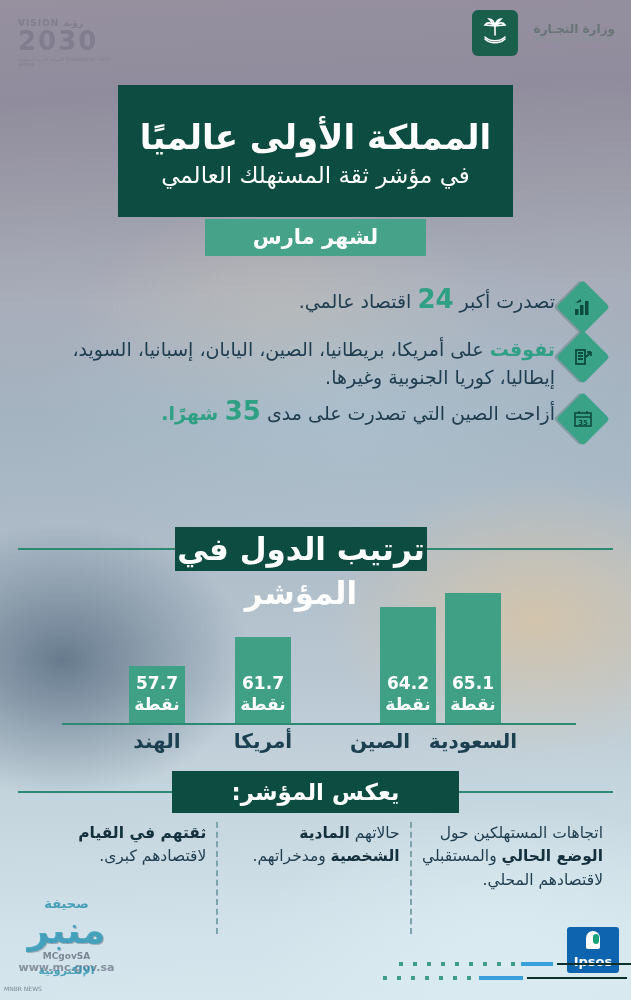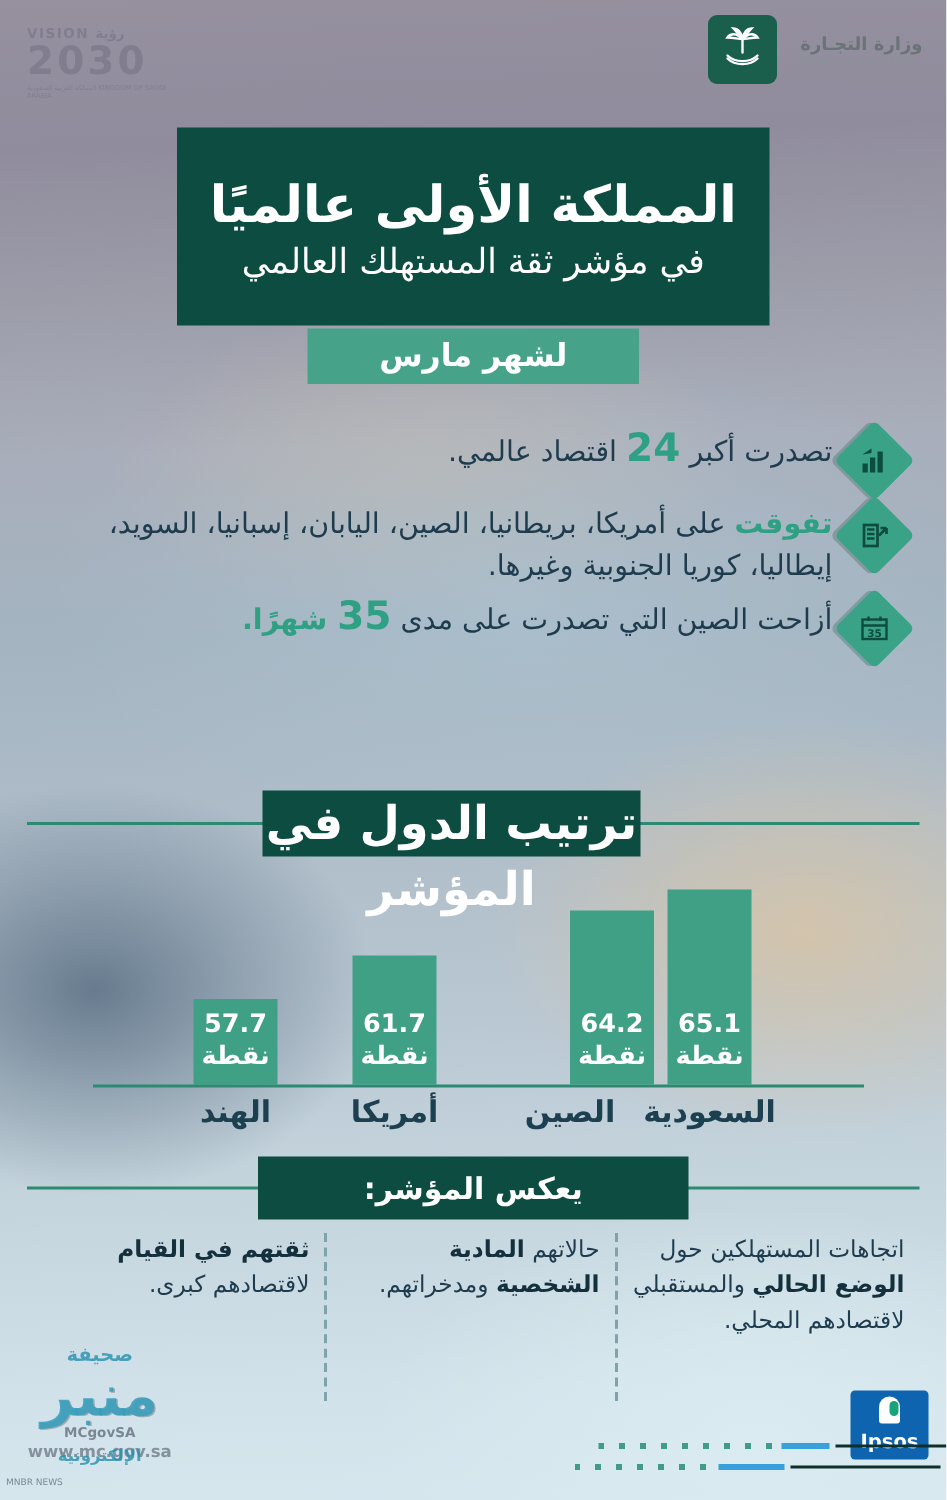--- a/index.html
+++ b/index.html
@@ -34,21 +34,21 @@
   .bullet-icon{flex:0 0 56px;display:flex;justify-content:center;padding-top:2px;}
   .diamond{width:38px;height:38px;background:#3aa287;transform:rotate(45deg);border-radius:4px;display:flex;align-items:center;justify-content:center;box-shadow:-2px 2px 0 rgba(13,76,64,.25);}
   .diamond svg{transform:rotate(-45deg);}
   .bullet-text{flex:1;font-size:19px;color:#1e3c4e;font-weight:500;line-height:1.45;text-align:right;padding-left:10px;}
   .hl-num{color:#2fa083;font-weight:bold;font-size:26px;line-height:1;}
   .hl-word{color:#2fa083;font-weight:bold;}
   
   .sec-line{position:absolute;left:18px;right:18px;height:2px;background:#2c8a72;}
   .sec-box{position:absolute;background:#0d4c40;color:#fff;font-weight:bold;text-align:center;}
   .sec1{top:527px;left:175px;width:252px;height:44px;font-size:31px;line-height:44px;}
-  .sec2{top:771px;left:172px;width:287px;height:42px;font-size:20px;line-height:42px;}
+  .sec2{top:771px;left:172px;width:287px;height:42px;font-size:23px;line-height:42px;}
   
   .bar{position:absolute;background:#3fa086;display:flex;flex-direction:column;justify-content:flex-end;align-items:center;color:#fff;font-weight:bold;font-size:17px;line-height:1.25;padding-bottom:8px;box-sizing:border-box;}
   .baseline{position:absolute;top:723px;left:62px;width:514px;height:2px;background:#2c8a72;}
   .bar-label{position:absolute;top:729px;width:110px;text-align:center;font-size:20px;font-weight:bold;color:#1c4050;}
   
   .cols{position:absolute;top:822px;left:18px;right:18px;display:flex;direction:rtl;}
   .col{box-sizing:border-box;font-size:15.5px;color:#1e3c4e;line-height:1.5;text-align:right;padding:0 10px;}
   .col .b{font-weight:bold;color:#14303d;}
   .col-sep{border-left:2px dashed #7fa3ad;height:112px;}
   .c1{width:202px;}.c2{width:192px;}.c3{width:199px;}

